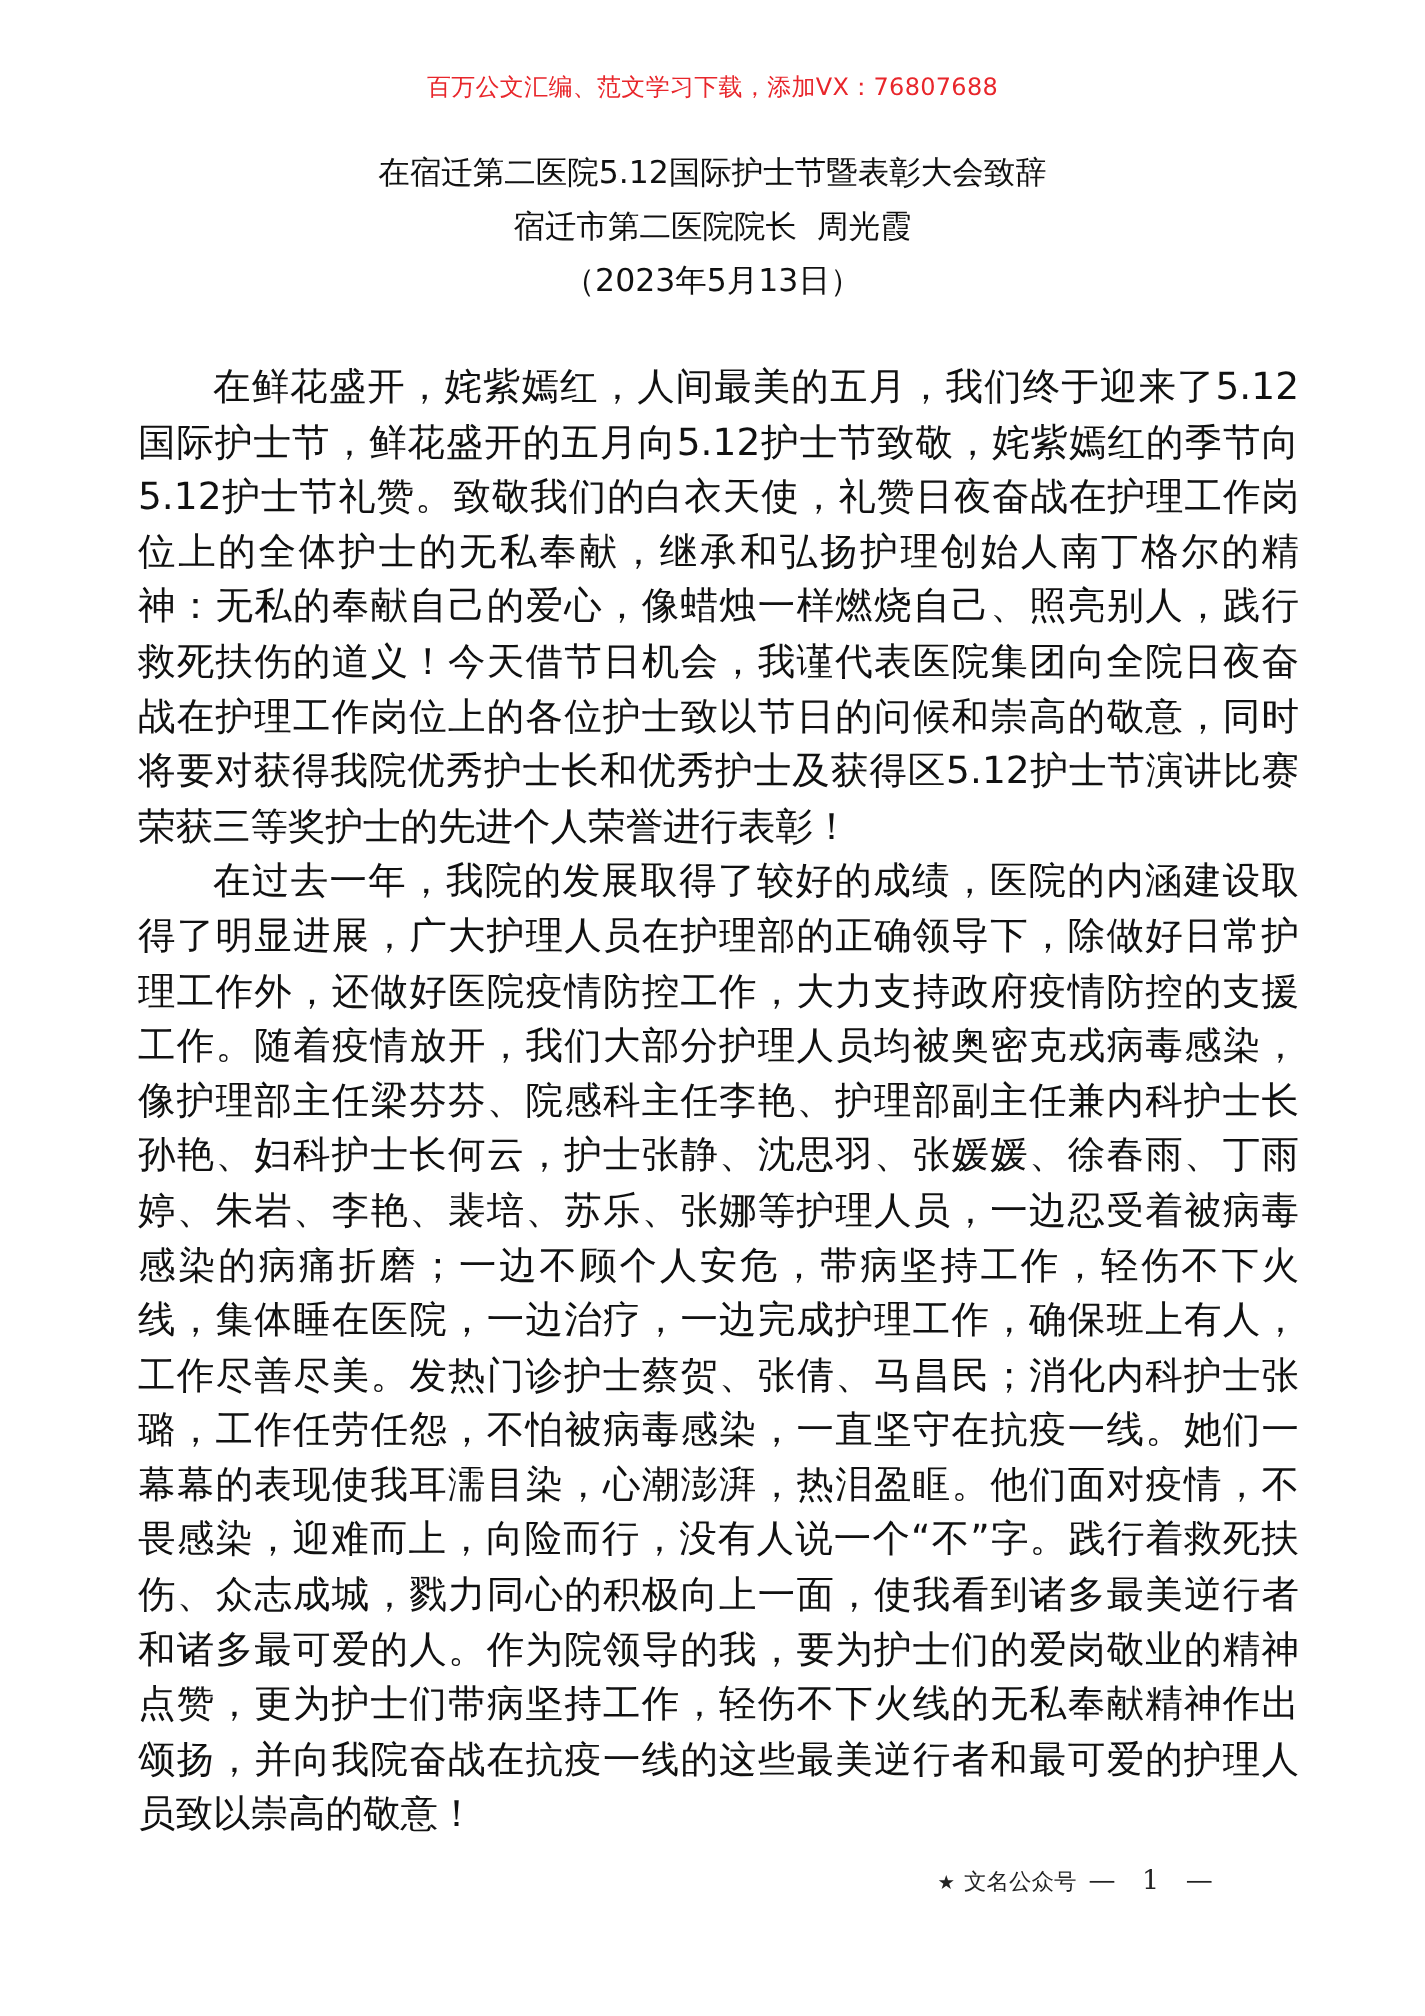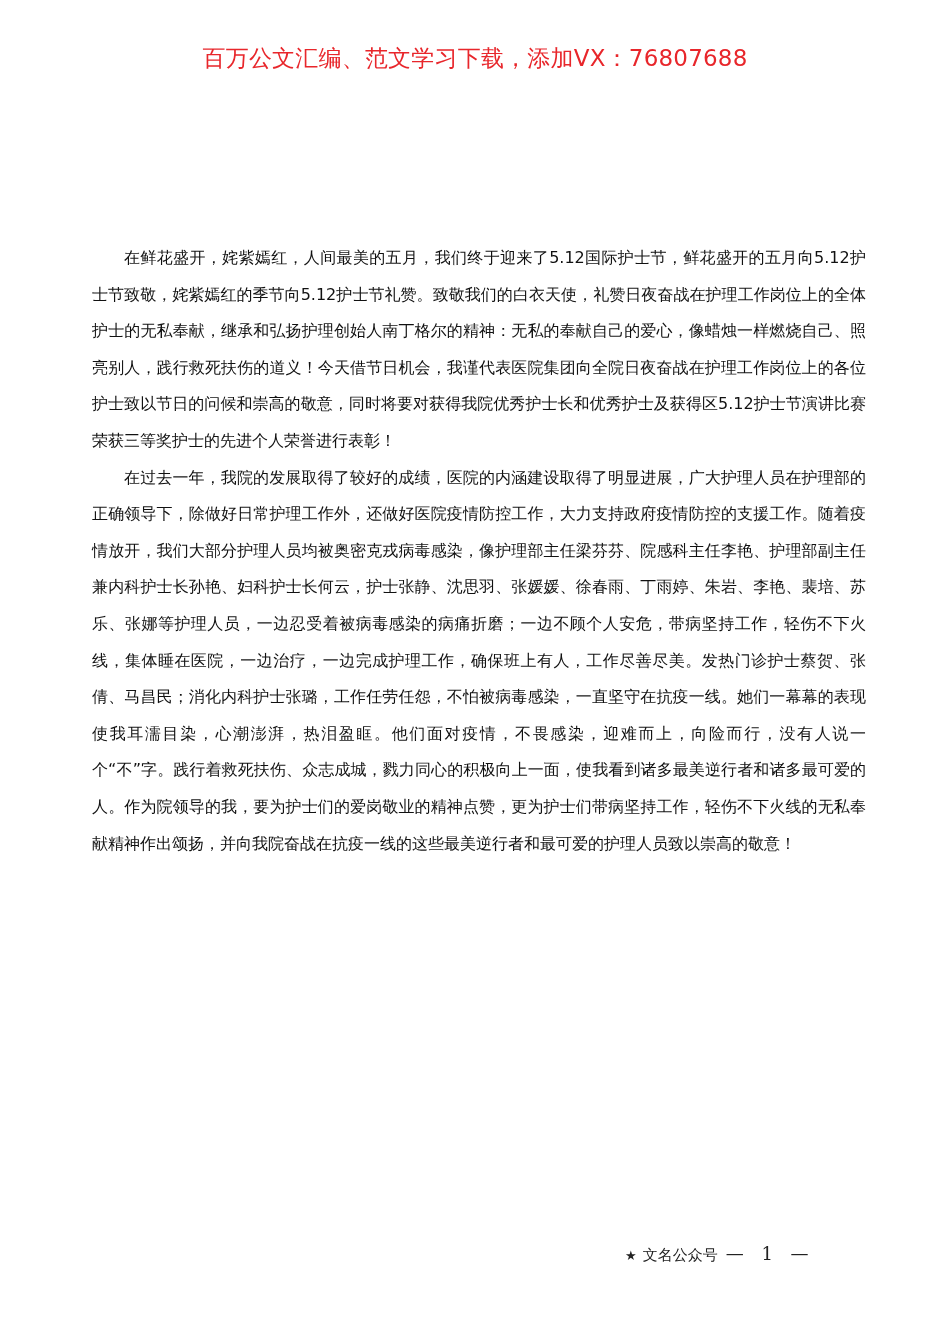--- a/index.html
+++ b/index.html
@@ -21,42 +21,42 @@
       width: 950px;
       height: 1344px;
       background: #ffffff;
     }
     .watermark {
       position: absolute;
       top: 44px;
       left: 0;
       width: 950px;
       text-align: center;
-      font-size: 23px;
+      font-size: 16px;
       line-height: 28px;
       color: #e8262b;
       letter-spacing: 0.2px;
     }
     .header-block {
       position: absolute;
       top: 97px;
       left: 0;
       width: 950px;
       text-align: center;
       font-size: 21px;
       line-height: 36px;
       color: #111;
     }
     .header-block div { white-space: nowrap; }
     .body {
       position: absolute;
       top: 240px;
       left: 92px;
       width: 774px;
-      font-size: 16px;
+      font-size: 25px;
       line-height: 36.6px;
       text-align: justify;
       text-justify: inter-character;
       color: #111;
     }
     .body p {
       margin: 0;
       text-indent: 2em;
     }
     .footer {
@@ -76,20 +76,25 @@
       letter-spacing: 6px;
     }
   </style>
 </head>
 <body>
 
 <div class="page">
 
   <div class="watermark">百万公文汇编、范文学习下载，添加VX：76807688</div>
 
+  <div class="header-block">
+    <div>在宿迁第二医院5.12国际护士节暨表彰大会致辞</div>
+    <div style="white-space: pre;">宿迁市第二医院院长  周光霞</div>
+    <div>（2023年5月13日）</div>
+  </div>
 
   <div class="body">
     <p>在鲜花盛开，姹紫嫣红，人间最美的五月，我们终于迎来了5.12国际护士节，鲜花盛开的五月向5.12护士节致敬，姹紫嫣红的季节向5.12护士节礼赞。致敬我们的白衣天使，礼赞日夜奋战在护理工作岗位上的全体护士的无私奉献，继承和弘扬护理创始人南丁格尔的精神：无私的奉献自己的爱心，像蜡烛一样燃烧自己、照亮别人，践行救死扶伤的道义！今天借节日机会，我谨代表医院集团向全院日夜奋战在护理工作岗位上的各位护士致以节日的问候和崇高的敬意，同时将要对获得我院优秀护士长和优秀护士及获得区5.12护士节演讲比赛荣获三等奖护士的先进个人荣誉进行表彰！</p>
     <p>在过去一年，我院的发展取得了较好的成绩，医院的内涵建设取得了明显进展，广大护理人员在护理部的正确领导下，除做好日常护理工作外，还做好医院疫情防控工作，大力支持政府疫情防控的支援工作。随着疫情放开，我们大部分护理人员均被奥密克戎病毒感染，像护理部主任梁芬芬、院感科主任李艳、护理部副主任兼内科护士长孙艳、妇科护士长何云，护士张静、沈思羽、张媛媛、徐春雨、丁雨婷、朱岩、李艳、裴培、苏乐、张娜等护理人员，一边忍受着被病毒感染的病痛折磨；一边不顾个人安危，带病坚持工作，轻伤不下火线，集体睡在医院，一边治疗，一边完成护理工作，确保班上有人，工作尽善尽美。发热门诊护士蔡贺、张倩、马昌民；消化内科护士张璐，工作任劳任怨，不怕被病毒感染，一直坚守在抗疫一线。她们一幕幕的表现使我耳濡目染，心潮澎湃，热泪盈眶。他们面对疫情，不畏感染，迎难而上，向险而行，没有人说一个“不”字。践行着救死扶伤、众志成城，戮力同心的积极向上一面，使我看到诸多最美逆行者和诸多最可爱的人。作为院领导的我，要为护士们的爱岗敬业的精神点赞，更为护士们带病坚持工作，轻伤不下火线的无私奉献精神作出颂扬，并向我院奋战在抗疫一线的这些最美逆行者和最可爱的护理人员致以崇高的敬意！</p>
   </div>
 
   <div class="footer">
     <span class="star">★</span><span>文名公众号</span><span class="page-no">— 1 —</span>
   </div>
 

